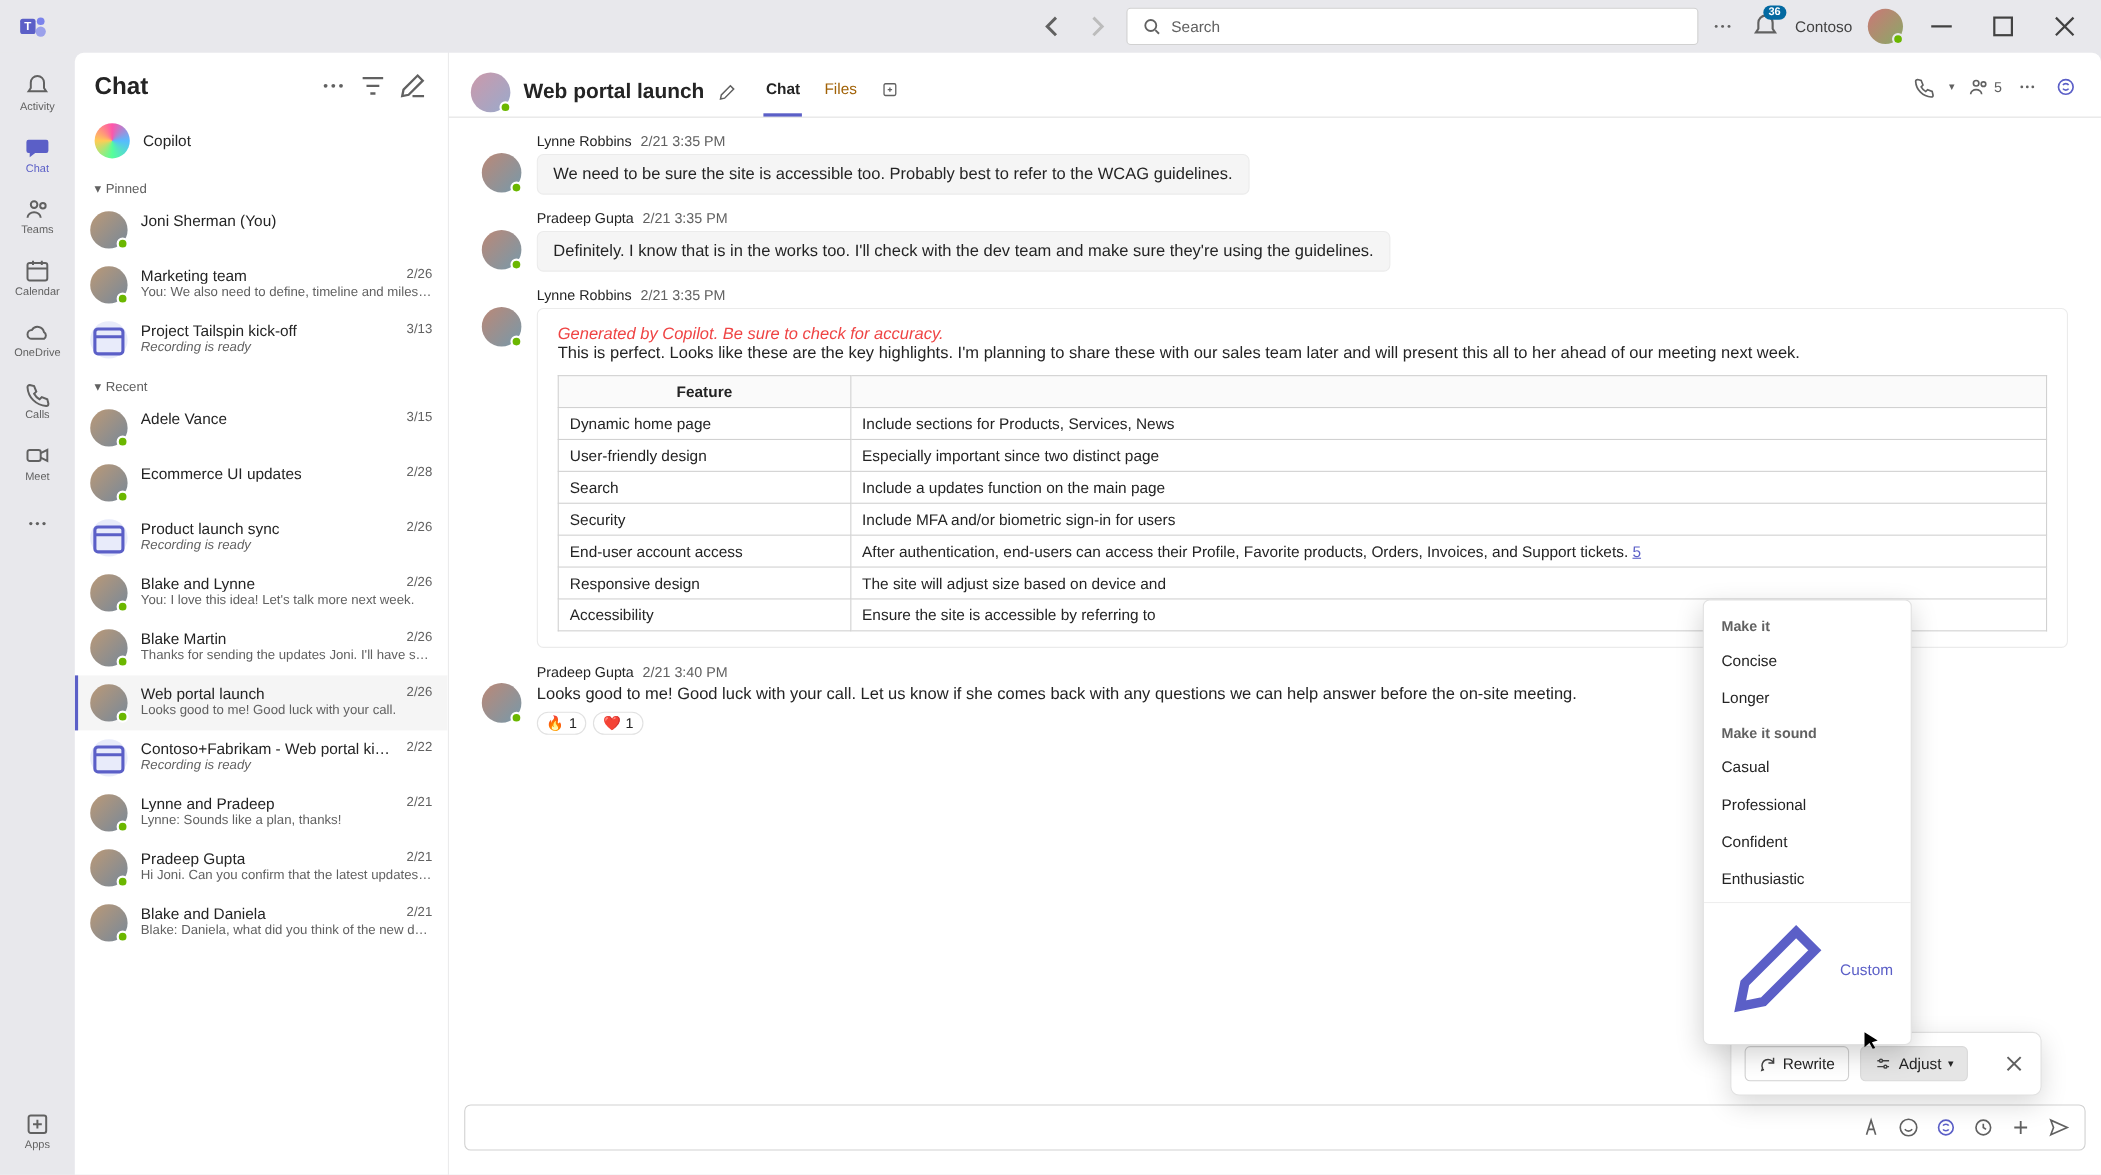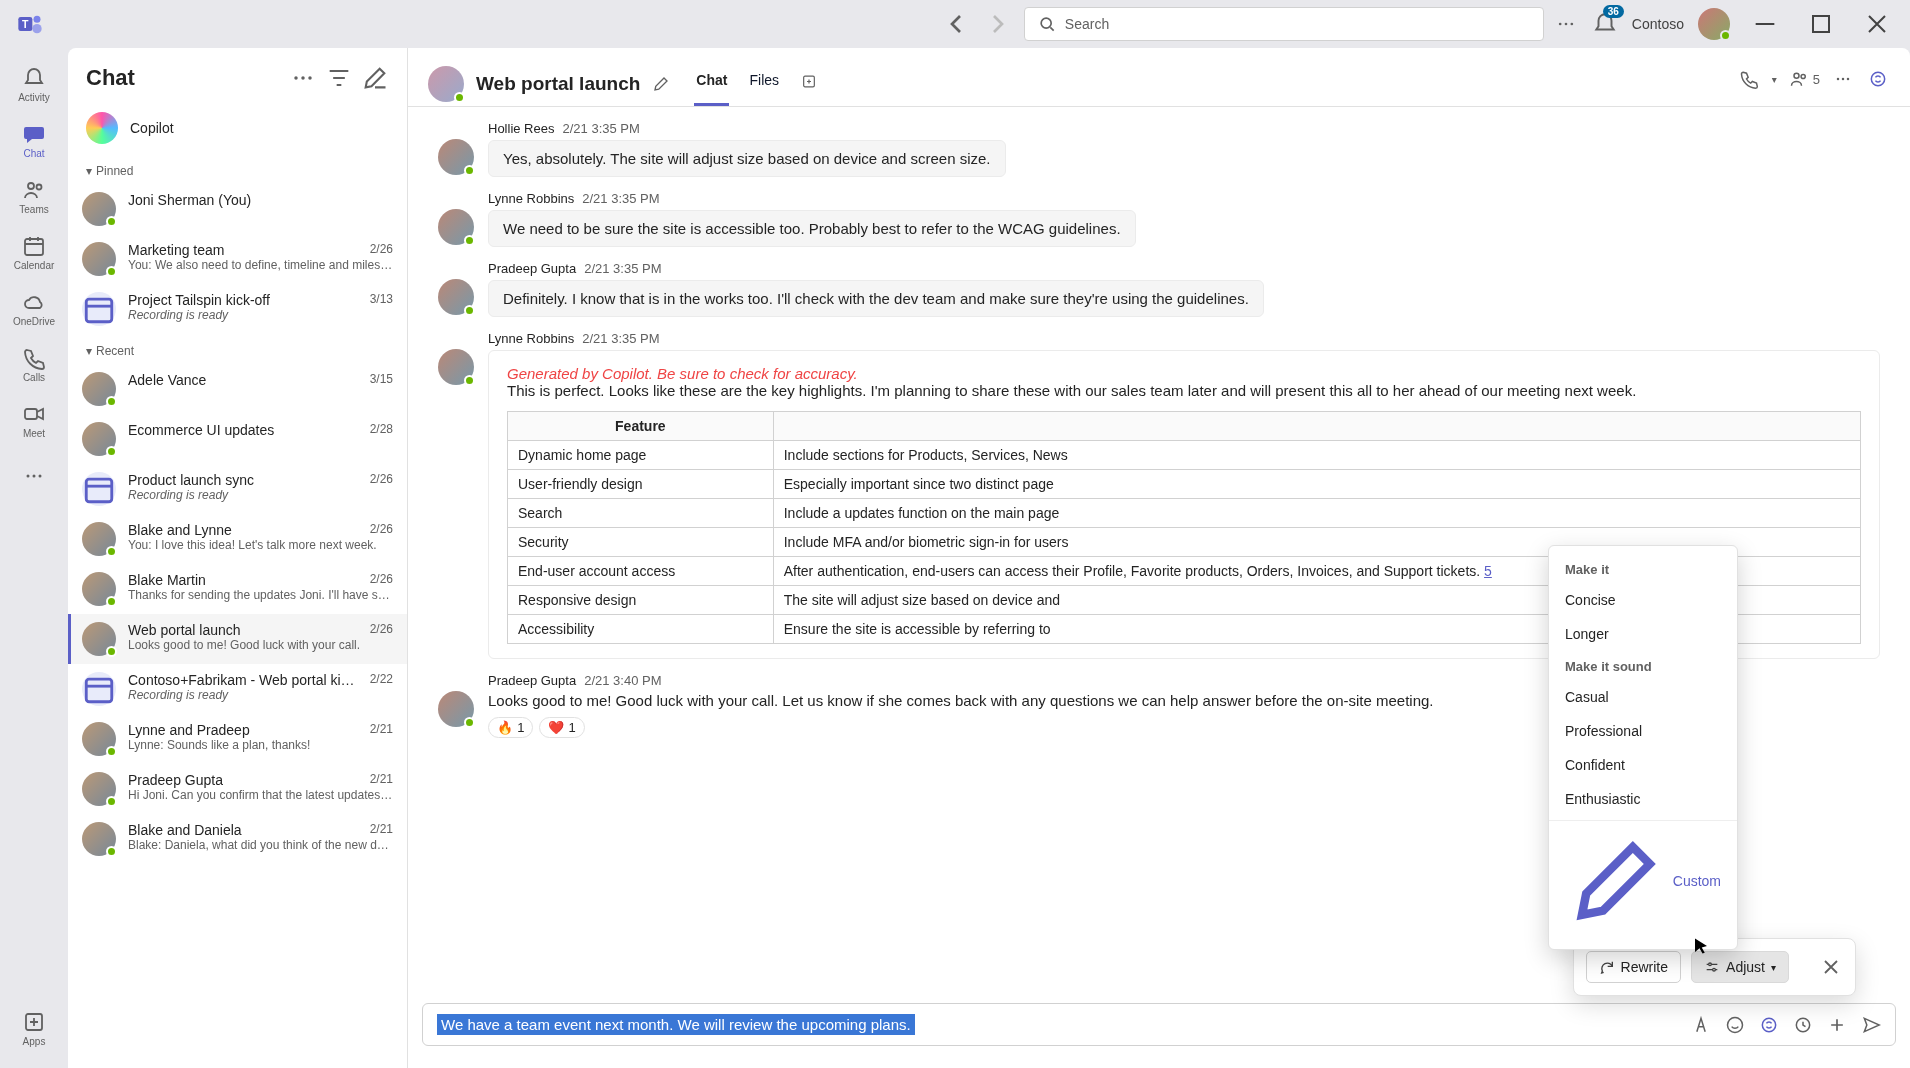--- a/index.html
+++ b/index.html
@@ -35,21 +35,21 @@
 .chatrow .line1{display:flex;justify-content:space-between;gap:6px}
 .chatrow .name{font-size:14px;font-weight:400;white-space:nowrap;overflow:hidden;text-overflow:ellipsis}
 .chatrow .date{font-size:12px;color:#616161}
 .chatrow .preview{font-size:12px;color:#616161;white-space:nowrap;overflow:hidden;text-overflow:ellipsis}
 .chatrow .preview.it{font-style:italic}
 .main{flex:1;background:#fff;display:flex;flex-direction:column;min-width:0;border-top-right-radius:8px;overflow:hidden;position:relative}
 .mainhdr{display:flex;align-items:center;padding:14px 20px 0;gap:12px;border-bottom:1px solid #e1e1e1}
 .mainhdr .hav{width:36px;height:36px;border-radius:50%;background:linear-gradient(135deg,#c9a,#9ac);position:relative}
 .mainhdr h2{font-size:19px;font-weight:700}
 .tabs{display:flex;gap:18px;margin-left:12px;align-self:flex-end}
-.tab{padding:10px 2px 12px;font-size:14px;color:#0f172a;cursor:pointer;border-bottom:3px solid transparent}
+.tab{padding:10px 2px 12px;font-size:14px;color:#a16207;cursor:pointer;border-bottom:3px solid transparent}
 .tab.active{color:#242424;font-weight:600;border-bottom-color:#5b5fc7}
 .mainhdr .right{margin-left:auto;display:flex;align-items:center;gap:12px;padding-bottom:10px;color:#616161}
 .people{display:flex;align-items:center;gap:4px;font-size:13px}
 .msgs{flex:1;overflow:auto;padding:14px 30px 4px 30px}
 .msg{display:flex;gap:14px;margin-bottom:14px}
 .msg .mav{width:36px;height:36px;border-radius:50%;background:linear-gradient(135deg,#b87,#79a);position:relative;flex-shrink:0;margin-top:18px}
 .msg .mav .presence{border-color:#fff}
 .msg .mc{flex:1}
 .msghdr{font-size:13px;color:#616161;margin-bottom:4px}
 .msghdr .sn{color:#242424;margin-right:8px}
@@ -487,26 +487,20 @@
               </svg>
             </span>
         </div>
       </div>
 
       <div class="msgs" id="msgs">
           <div class="msg">
             <div class="mav">
               <span class="presence"></span>
             </div>
-            <div class="mc"><div class="msghdr"><span class="sn">Hollie Rees</span>2/21 3:35 PM</div><div class="bubble">Yes, absolutely. The site will adjust size based on device and screen size.</div></div>
-          </div>
-          <div class="msg">
-            <div class="mav">
-              <span class="presence"></span>
-            </div>
             <div class="mc"><div class="msghdr"><span class="sn">Lynne Robbins</span>2/21 3:35 PM</div><div class="bubble">We need to be sure the site is accessible too. Probably best to refer to the WCAG guidelines.</div></div>
           </div>
           <div class="msg">
             <div class="mav">
               <span class="presence"></span>
             </div>
             <div class="mc"><div class="msghdr"><span class="sn">Pradeep Gupta</span>2/21 3:35 PM</div><div class="bubble">Definitely. I know that is in the works too. I'll check with the dev team and make sure they're using the guidelines.</div></div>
           </div>
           <div class="msg">
             <div class="mav">
@@ -611,21 +605,20 @@
               <span style="font-size:10px">▾</span>
             </div>
           <div class="closex">
               <svg viewBox="0 0 24 24" stroke="currentColor" stroke-width="1.8">
                 <path d="M6 6l12 12M18 6L6 18"></path>
               </svg>
             </div>
         </div>
 
         <div class="compose">
-          <span class="typed">We have a team event next month. We will review the upcoming plans.</span>
           <div class="cicons">
             <span class="icn">
                 <svg viewBox="0 0 24 24" fill="none" stroke="currentColor" stroke-width="1.8">
                   <path d="M7 20l5-16 5 16M9 14h6"></path>
                 </svg>
               </span>
             <span class="icn">
                 <svg viewBox="0 0 24 24" fill="none" stroke="currentColor" stroke-width="1.8">
                   <circle cx="12" cy="12" r="9"></circle>
                   <path d="M8 14s1.5 2 4 2 4-2 4-2M9 9h.01M15 9h.01"></path>

